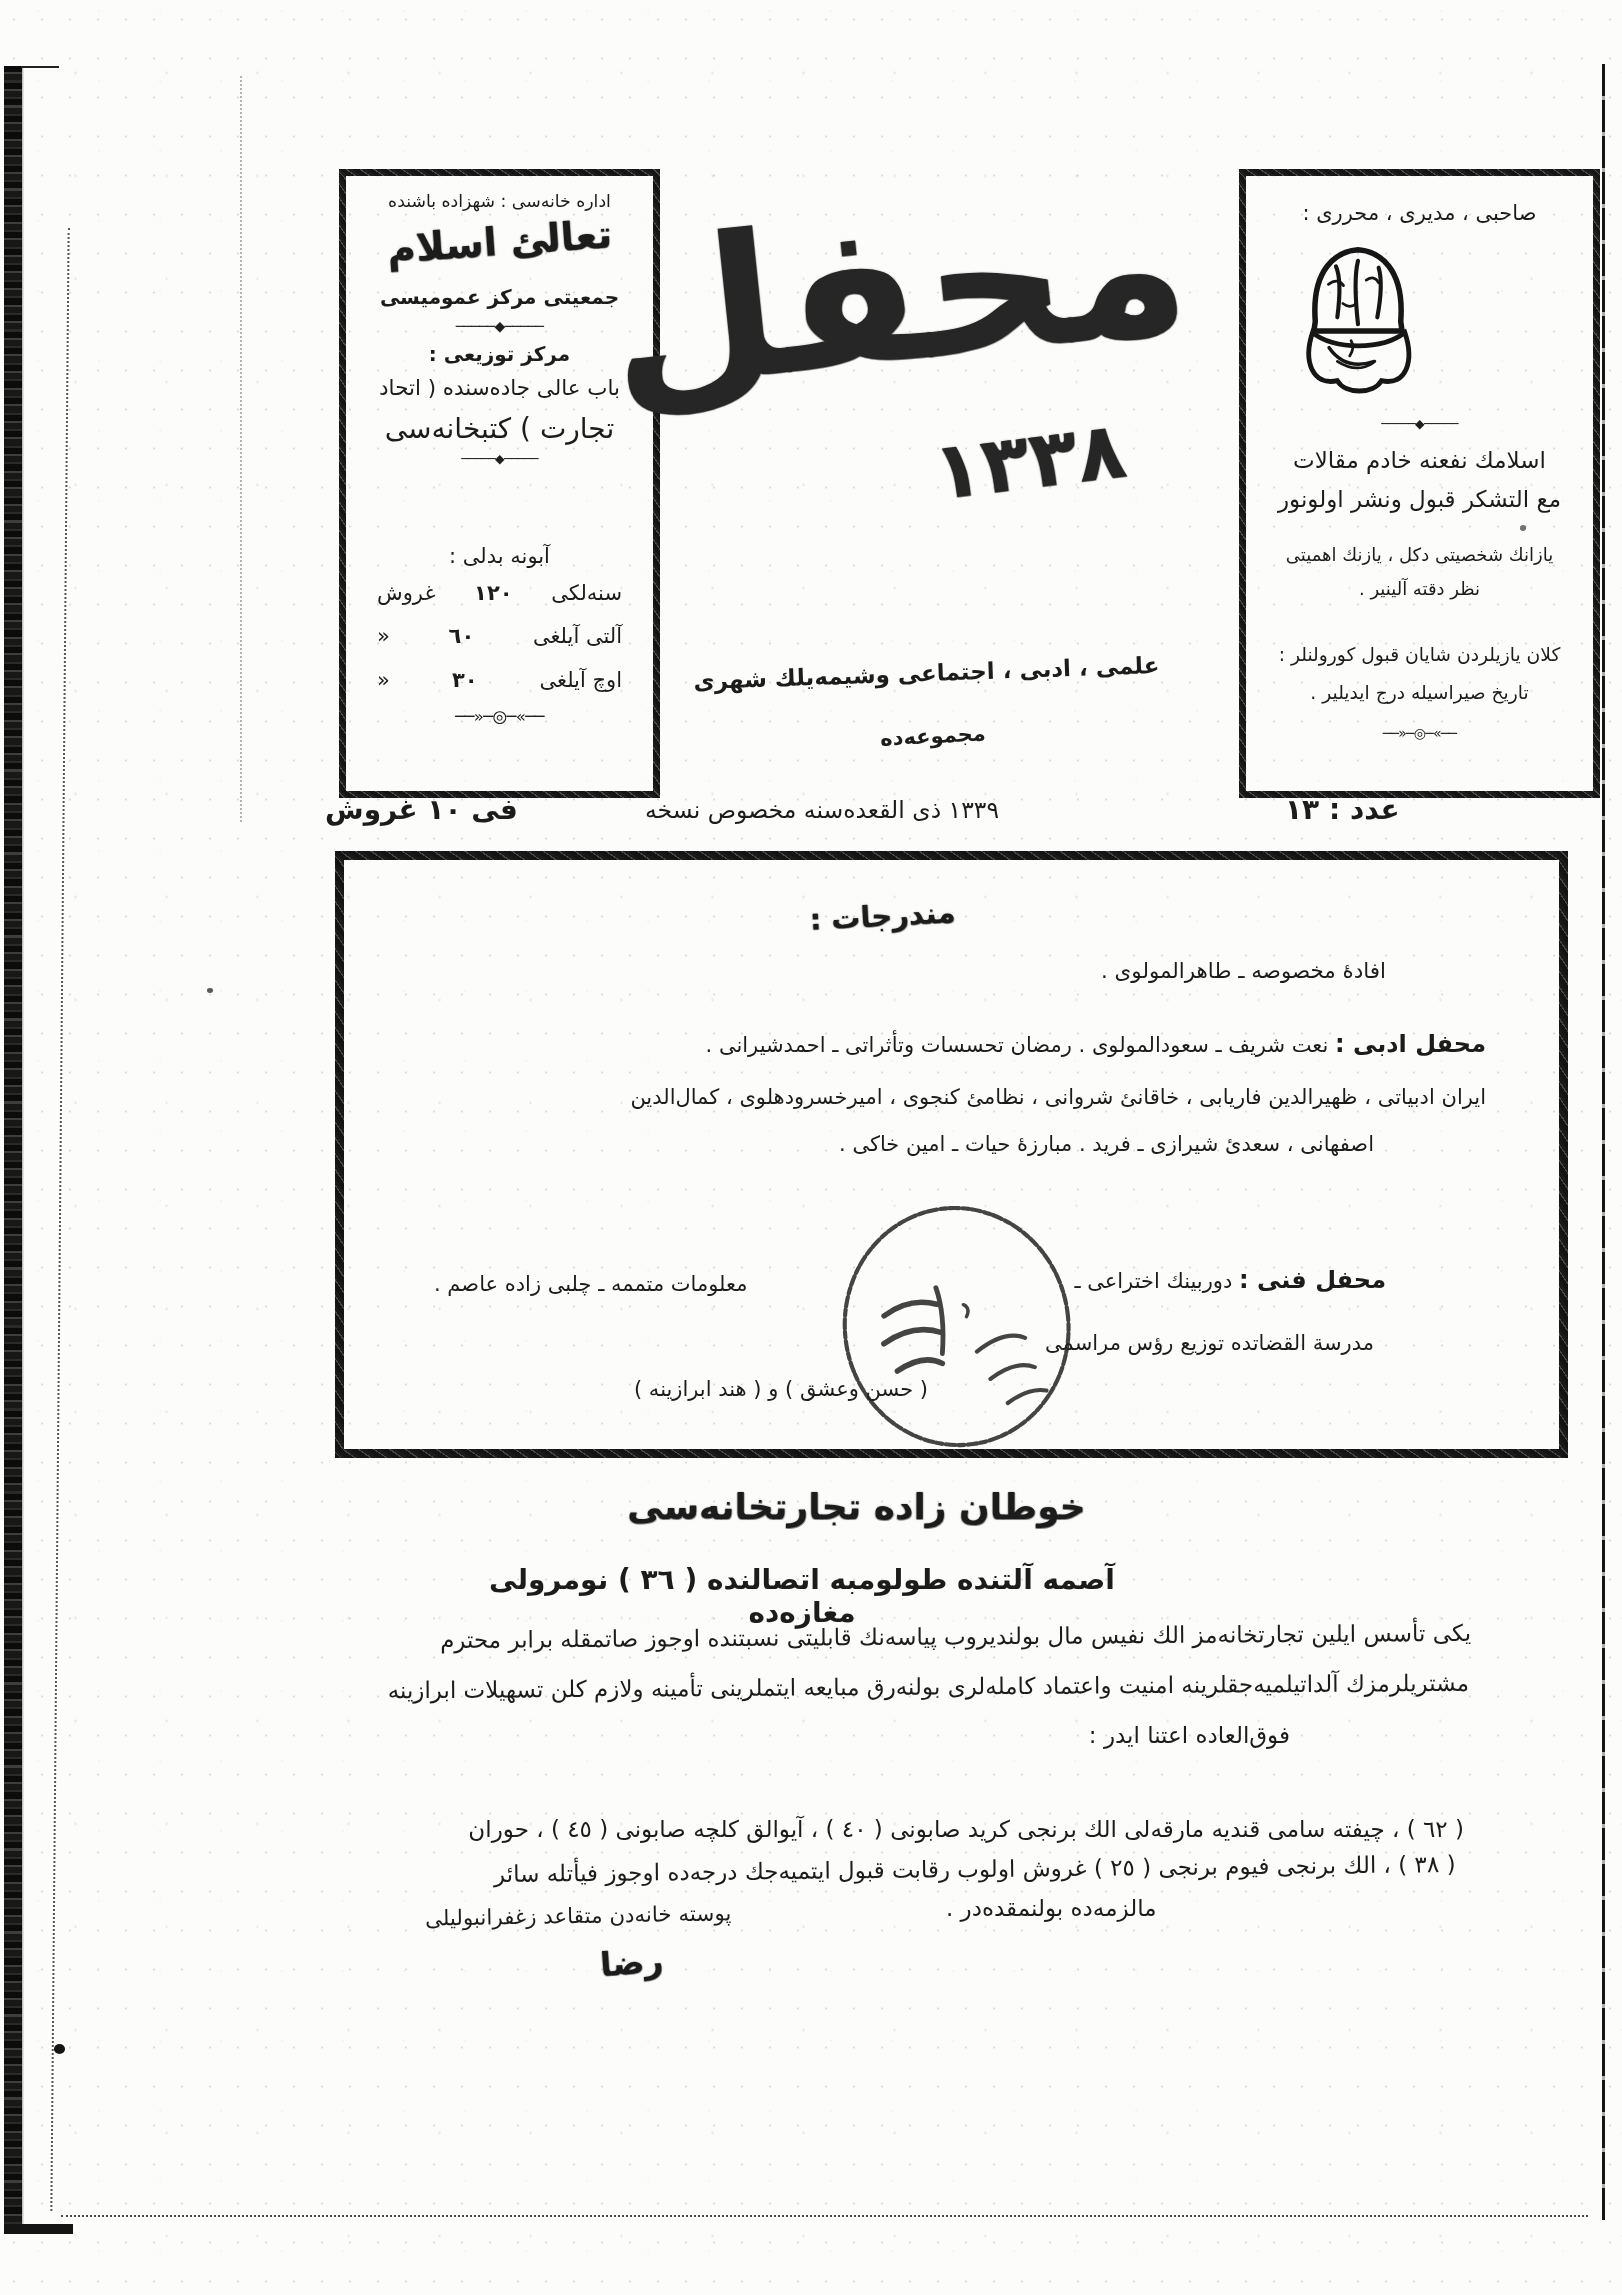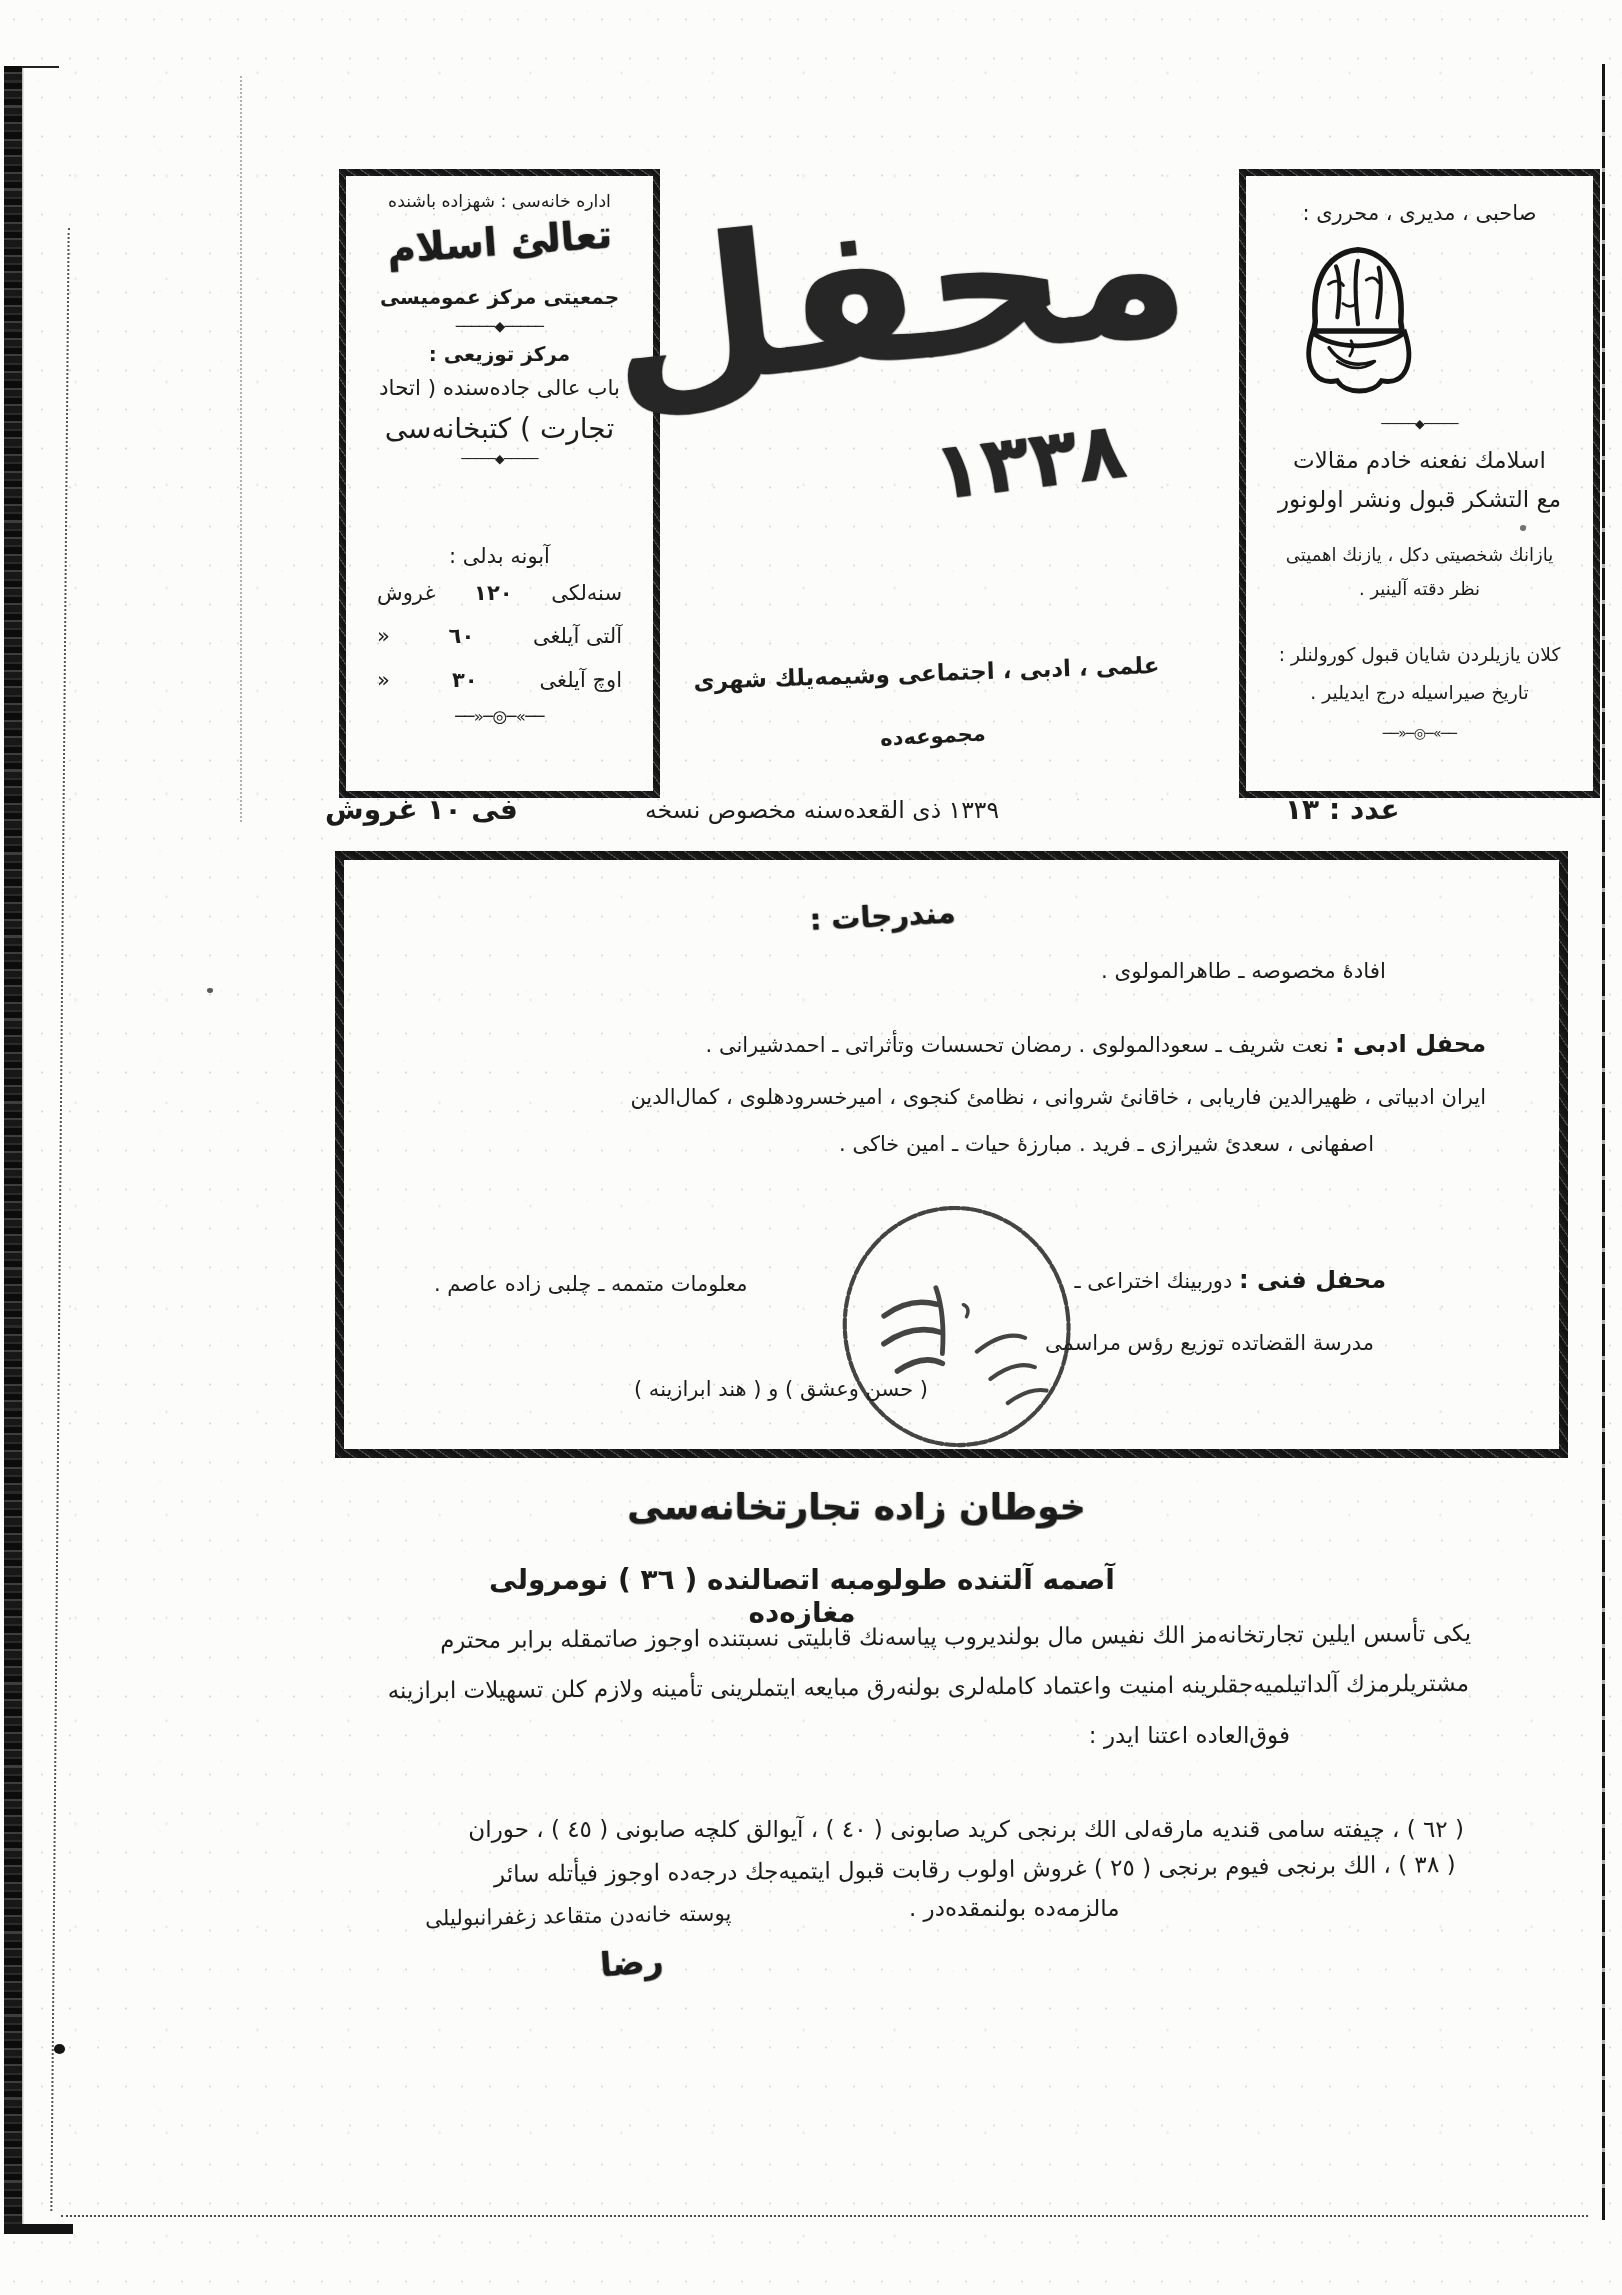--- a/index.html
+++ b/index.html
@@ -169,18 +169,18 @@
     </div>
   </div>
 
   <div class="abs ctr halftone" style="left:594px;top:1486px;width:525px;font-size:36px;font-weight:bold;">خوطان زاده تجارتخانه‌سى</div>
   <div class="abs ctr" style="left:484px;top:1563px;width:636px;font-size:28px;font-weight:bold;">آصمه آلتنده طولومبه اتصالنده ( ٣٦ ) نومرولى مغازه‌ده</div>
   <div class="abs" style="right:151px;left:276px;top:1624px;font-size:23px;white-space:nowrap;transform:rotate(-.4deg);">يكى تأسس ايلين تجارتخانه‌مز الك نفيس مال بولنديروب پياسه‌نك قابليتى نسبتنده اوجوز صاتمقله برابر محترم</div>
   <div class="abs" style="right:153px;left:263px;top:1674px;font-size:23px;white-space:nowrap;transform:rotate(-.4deg);">مشتريلرمزك آلداتيلميه‌جقلرينه امنيت واعتماد كامله‌لرى بولنه‌رق مبايعه ايتملرينى تأمينه ولازم كلن تسهيلات ابرازينه</div>
   <div class="abs" style="right:332px;top:1722px;font-size:23px;">فوق‌العاده اعتنا ايدر :</div>
   <div class="abs" style="right:158px;top:1816px;font-size:23px;white-space:nowrap;">( ٦٢ ) ، چيفته سامى قنديه مارقه‌لى الك برنجى كريد صابونى ( ٤٠ ) ، آيوالق كلچه صابونى ( ٤٥ ) ، حوران</div>
   <div class="abs" style="right:166px;top:1856px;font-size:23px;white-space:nowrap;transform:rotate(-.6deg);">( ٣٨ ) ، الك برنجى فيوم برنجى ( ٢٥ ) غروش اولوب رقابت قبول ايتميه‌جك درجه‌ده اوجوز فيأتله سائر</div>
-  <div class="abs" style="left:909px;top:1895px;font-size:23px;">مالزمه‌ده بولنمقده‌در .</div>
+  <div class="abs" style="left:946px;top:1895px;font-size:23px;">مالزمه‌ده بولنمقده‌در .</div>
   <div class="abs" style="left:425px;top:1903px;font-size:21.4px;transform:rotate(-1deg);">پوسته خانه‌دن متقاعد زغفرانبوليلى</div>
   <div class="abs halftone" style="left:600px;top:1943px;font-size:33px;font-weight:bold;transform:rotate(-4deg);">رضا</div>
 
 </div>
 
 
 </body></html>

